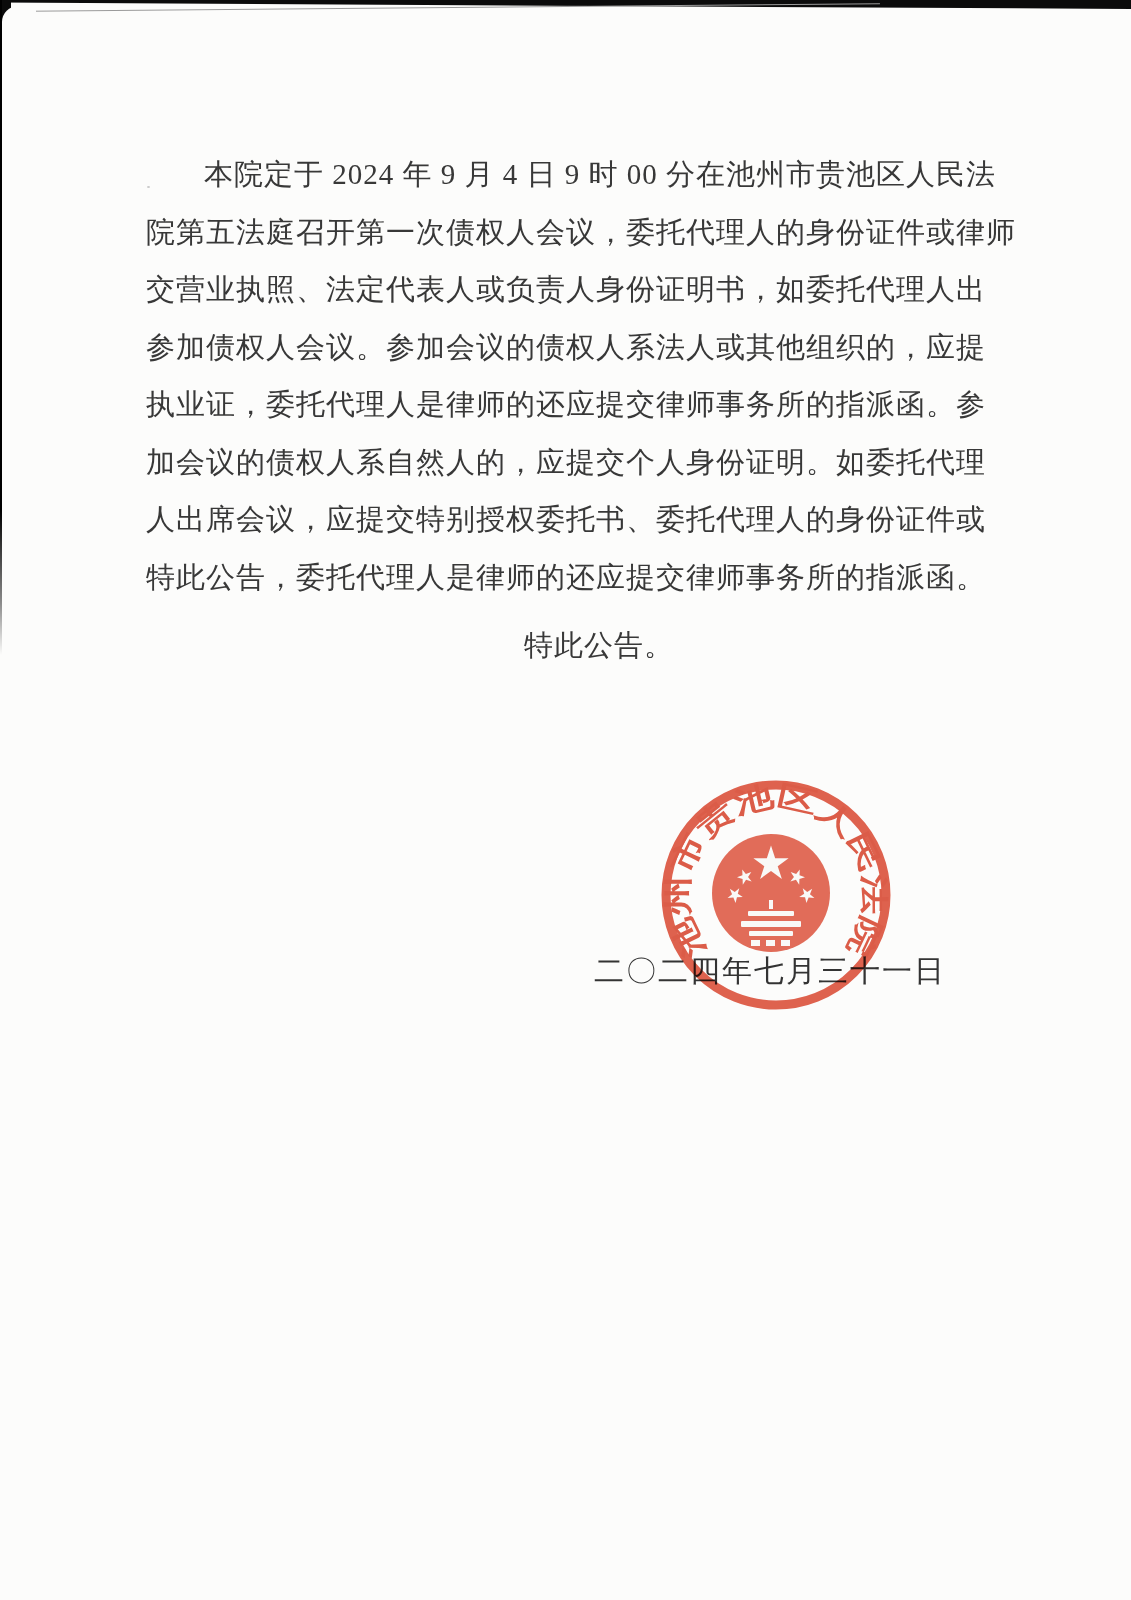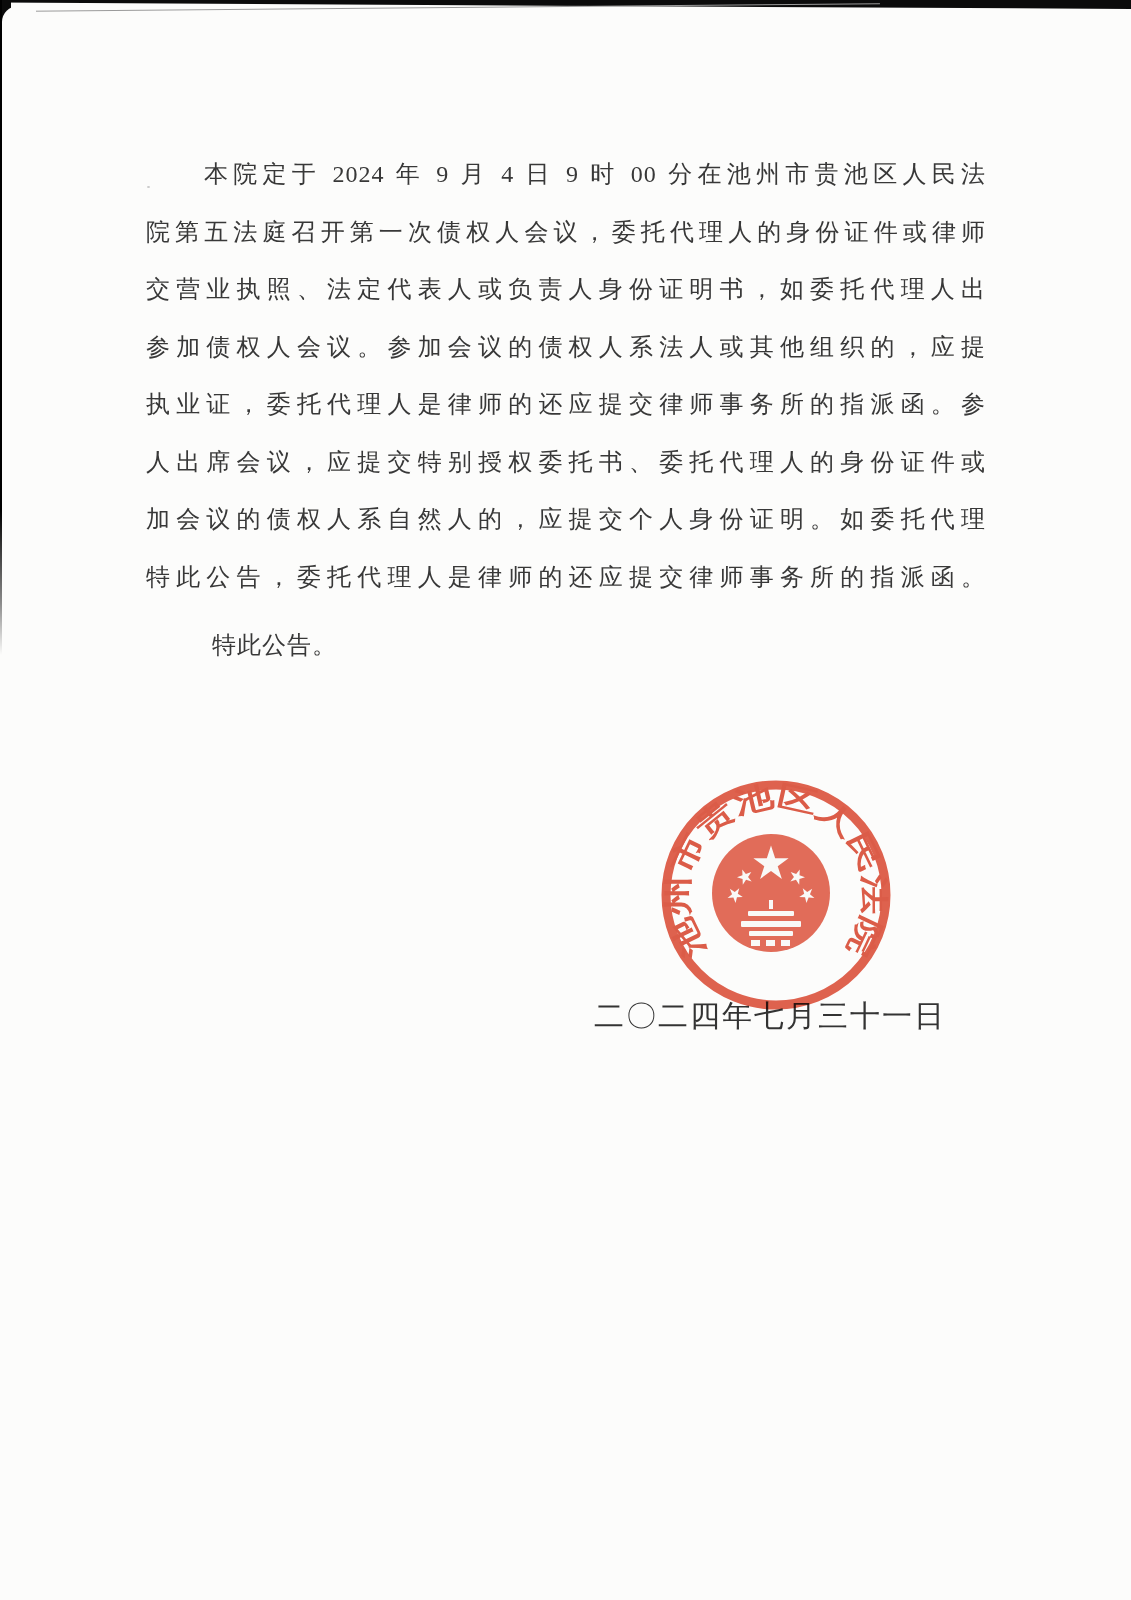--- a/index.html
+++ b/index.html
@@ -32,43 +32,42 @@
   .scan-left-line{
     position:absolute;top:0;left:0;width:2px;height:655px;
     background:linear-gradient(#000 0 78%,rgba(0,0,0,.45) 92%,rgba(0,0,0,0));
   }
   .speck{position:absolute;background:#c9c9c9;border-radius:50%;}
   .speck.s1{left:147px;top:186px;width:3px;height:2px;}
   
   .body-text{
     position:absolute;left:146px;top:146px;width:840px;
     color:#383838;
-    font-size:24px;
+    font-size:29px;
     letter-spacing:1px;
   }
   .tline{
     height:57.5px;line-height:57.5px;
     text-align:justify;
     text-align-last:justify;
     white-space:nowrap;
   }
   .tline.first{padding-left:58px;}
   .closing-line{
     height:57.5px;line-height:57.5px;
     margin-top:11px;
     padding-left:66px;
-    text-align:left;
+    text-align:center;
   }
   
   .date-line{
     position:absolute;left:594px;top:951px;
     font-size:30px;letter-spacing:2px;
     color:#333;
     z-index:2;
-    margin-top:45px;
   }
   
   .seal{
     position:absolute;left:645px;top:764px;width:262px;height:262px;
     z-index:3;
     mix-blend-mode:multiply;
     opacity:.92;
   }
   .seal text{
     font-family:"Liberation Serif","DejaVu Serif",serif;
@@ -86,22 +85,22 @@
   <div class="scan-corner-round"></div>
   <div class="scan-left-line"></div>
   <div class="speck s1"></div>
 
   <div class="body-text">
     <div class="tline first">本院定于 2024 年 9 月 4 日 9 时 00 分在池州市贵池区人民法</div>
     <div class="tline">院第五法庭召开第一次债权人会议，委托代理人的身份证件或律师</div>
     <div class="tline">交营业执照、法定代表人或负责人身份证明书，如委托代理人出</div>
     <div class="tline">参加债权人会议。参加会议的债权人系法人或其他组织的，应提</div>
     <div class="tline">执业证，委托代理人是律师的还应提交律师事务所的指派函。参</div>
+    <div class="tline">加会议的债权人系自然人的，应提交个人身份证明。如委托代理</div>
     <div class="tline">人出席会议，应提交特别授权委托书、委托代理人的身份证件或</div>
-    <div class="tline">加会议的债权人系自然人的，应提交个人身份证明。如委托代理</div>
     <div class="tline">特此公告，委托代理人是律师的还应提交律师事务所的指派函。</div>
     <div class="closing-line">特此公告。</div>
   </div>
 
   <div class="date-line">二〇二四年七月三十一日</div>
 
   <svg class="seal" viewBox="0 0 262 262">
     <defs>
       <path id="sealArc" d="M 63.6 187.6 A 88 88 0 1 1 198.4 187.6" fill="none"></path>
       <path id="star" d="M0,-1 L-0.225,-0.309 L-0.951,-0.309 L-0.363,0.118 L-0.588,0.809 L0,0.382 L0.588,0.809 L0.363,0.118 L0.951,-0.309 L0.225,-0.309 Z"></path>

